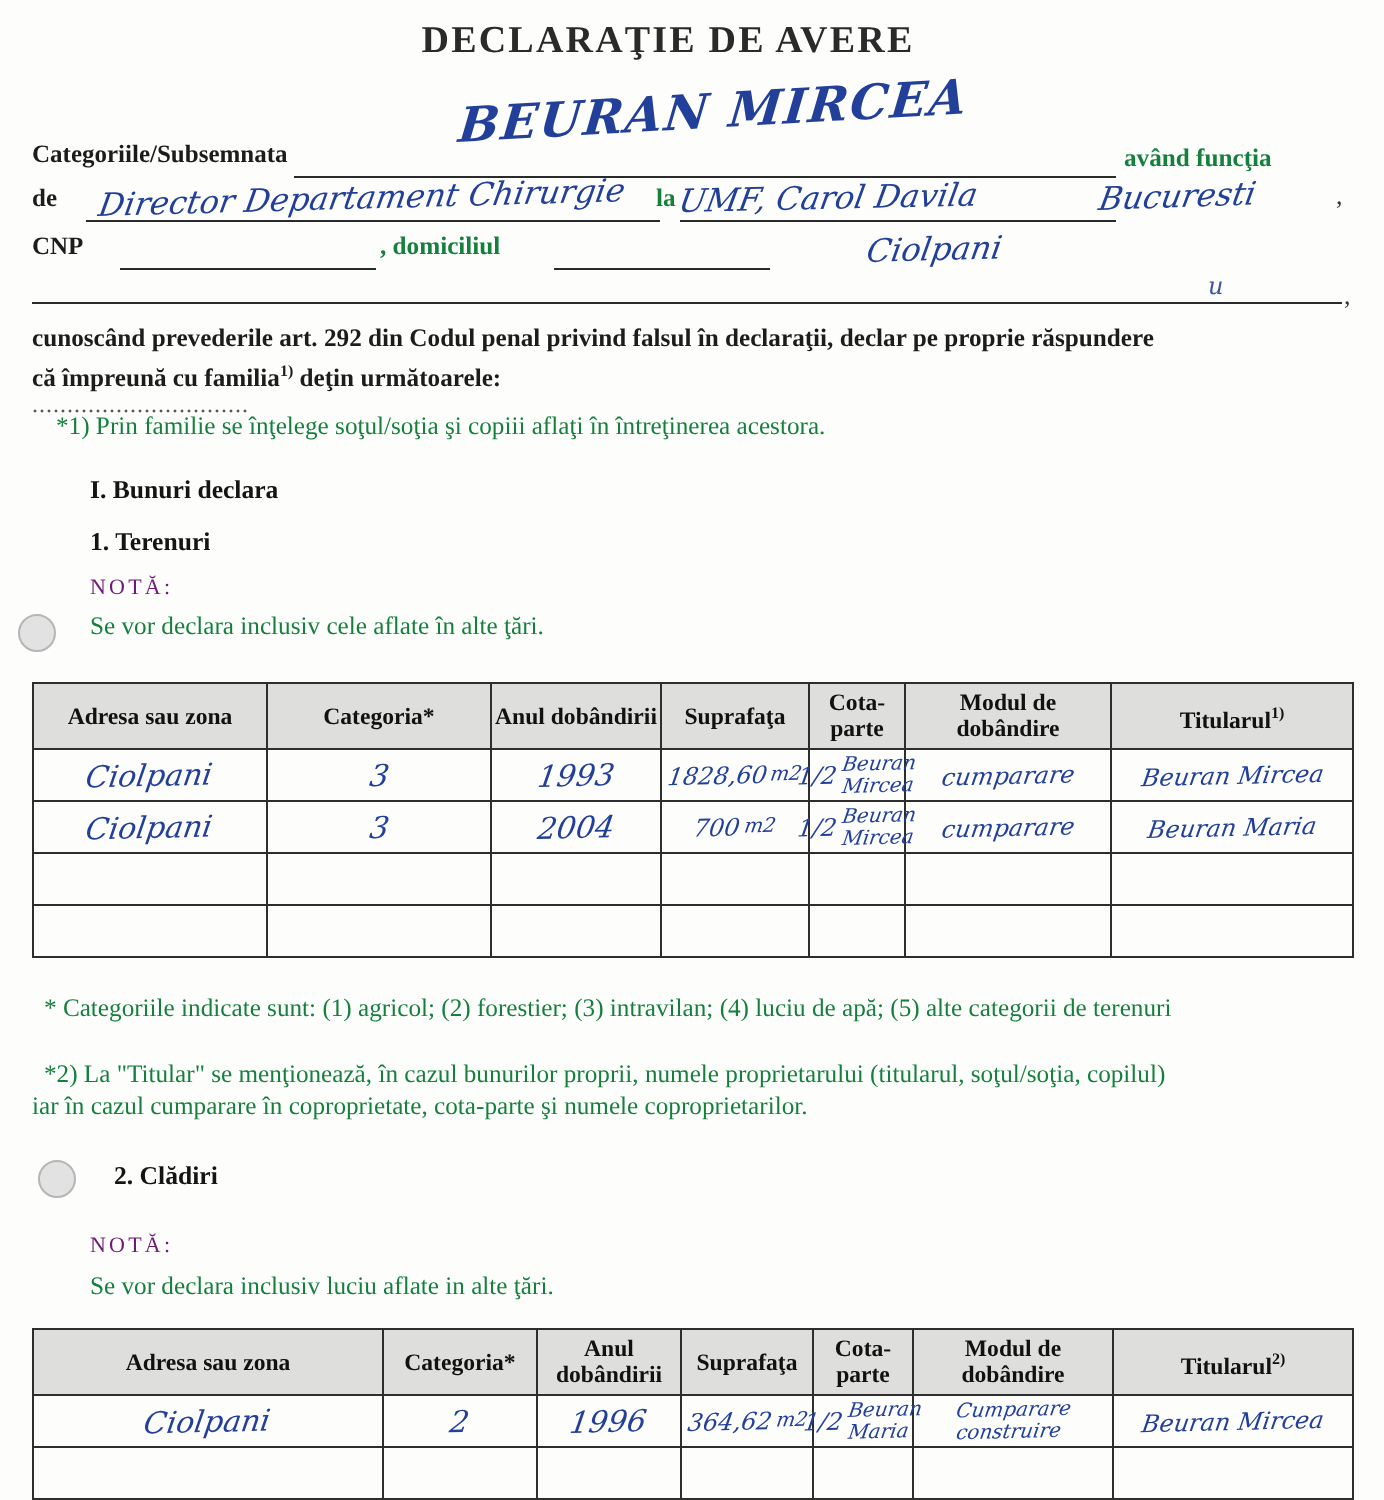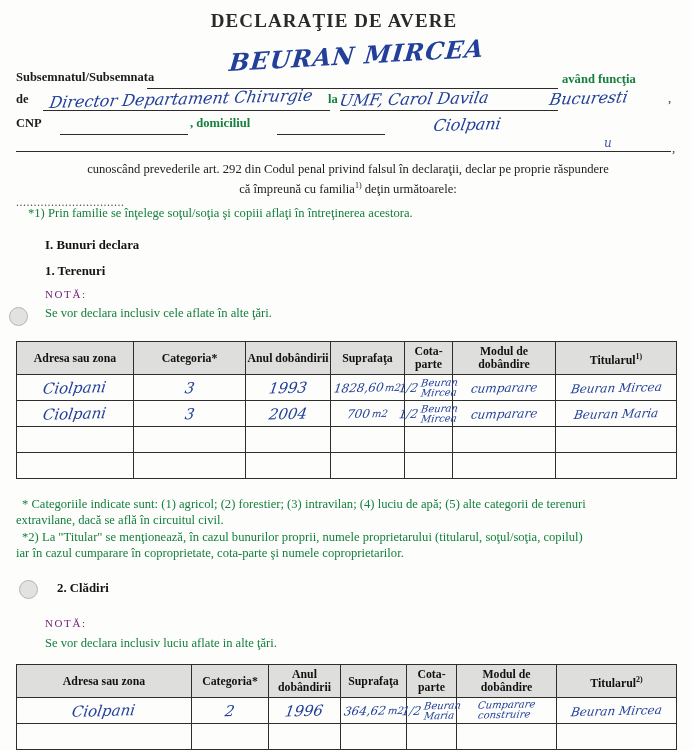--- a/index.html
+++ b/index.html
@@ -99,24 +99,23 @@
     font-size: 16px;
     transform: rotate(-1.5deg) skewX(-11deg);
   }
 
   
   .para {
     position: absolute;
     left: 16px;
     width: 664px;
     font-size: 12.6px;
-    font-weight: normal;
+    font-weight: bold;
     line-height: 15.5px;
     color: #1c1c1c;
-    text-align: center;
   }
   .dots {
     position: absolute;
     left: 16px;
     font-size: 12px;
     letter-spacing: 0.5px;
     color: #555;
   }
   .sec-head {
     position: absolute;
@@ -210,21 +209,21 @@
 <body>
 
 <div class="page">
 
   <div class="doc-title">DECLARAŢIE DE AVERE</div>
 
   <div class="hw hw-name">BEURAN MIRCEA</div>
 
   <div class="hdr">
     <div class="hdr-line" style="top: 0px; position: absolute; left: 0px;">
-      <span class="lbl">Subsemnatul/Subsemnata</span>
+      <span class="lbl">Categoriile/Subsemnata</span>
     </div>
     <div class="hdr-line" style="top: 22px; position: absolute; left: 0px;">
       <span class="lbl">de</span>
     </div>
     <div class="hdr-line" style="top: 46px; position: absolute; left: 0px;">
       <span class="lbl">CNP</span>
     </div>
   </div>
 
   <div class="plain" style="left:562px; top:72px; font-weight:bold;">având funcţia</div>
@@ -335,21 +334,20 @@
         <td><span class="cell-hw"></span></td>
         <td><span class="cell-hw"></span></td>
         <td><span class="cell-hw"></span></td>
         <td><span class="cell-hw"></span></td>
         <td><span class="cell-hw"></span></td>
       </tr>
     </tbody>
   </table>
 
   <div class="plain" style="left:22px; top:497px;">* Categoriile indicate sunt: (1) agricol; (2) forestier; (3) intravilan; (4) luciu de apă; (5) alte categorii de terenuri</div>
-  <div class="plain" style="left:16px; top:513px;">extravilane, dacă se află în circuitul civil.</div>
   <div class="plain" style="left:22px; top:530px;">*2) La "Titular" se menţionează, în cazul bunurilor proprii, numele proprietarului (titularul, soţul/soţia, copilul)</div>
   <div class="plain" style="left:16px; top:546px;">iar în cazul cumparare în coproprietate, cota-parte şi numele coproprietarilor.</div>
 
   <div class="bullet-circle" style="left:19px; top:580px;"></div>
   <div class="sec-head" style="left:57px; top:581px;">2. Clădiri</div>
   <div class="nota" style="left:45px; top:617px;">NOTĂ:</div>
   <div class="plain" style="left:45px; top:636px;">Se vor declara inclusiv luciu aflate in alte ţări.</div>
 
   <table class="tbl" style="left:16px; top:664px; width:660px;">
     <colgroup>

